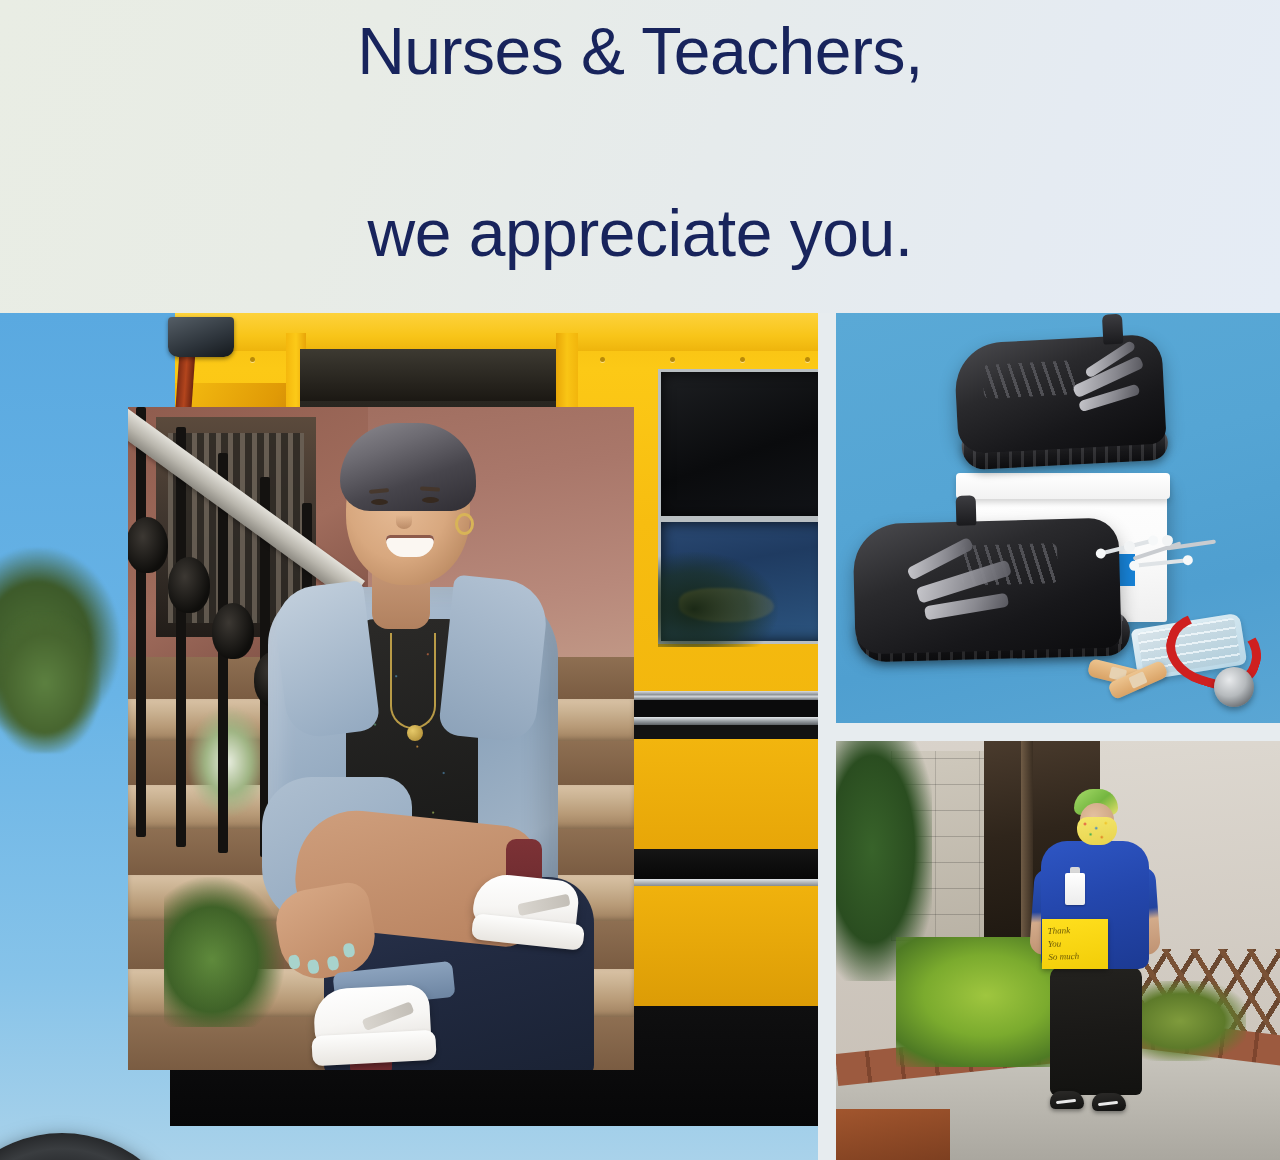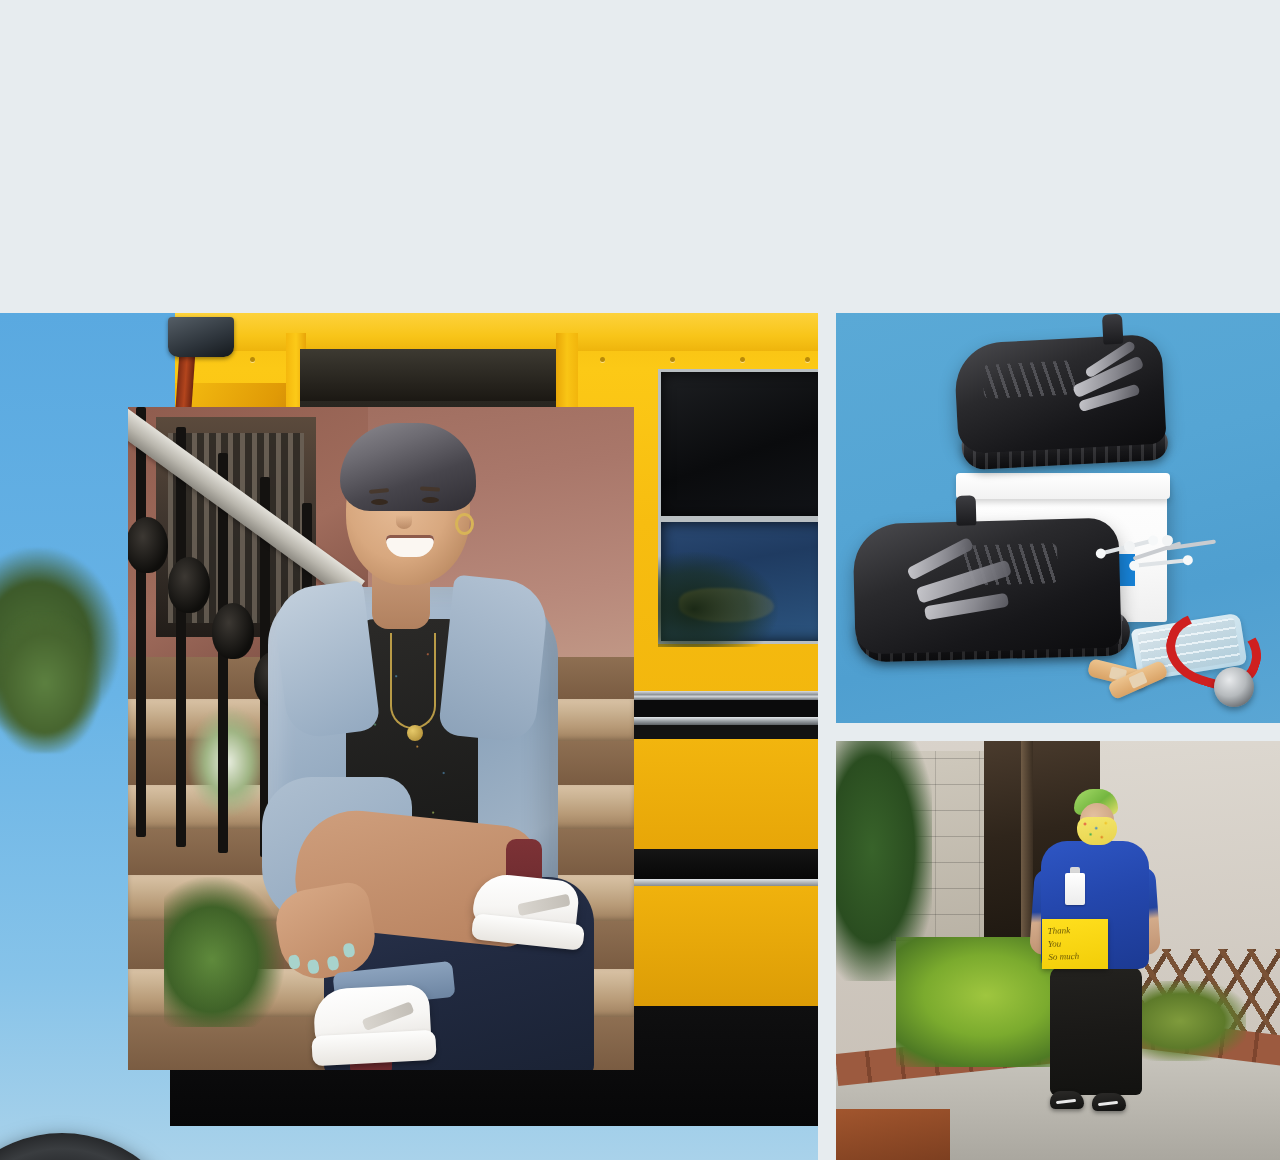--- a/index.html
+++ b/index.html
@@ -629,20 +629,26 @@
     background:#e8e8e8; border-radius:2px; transform:rotate(-6deg);
   }
 
   .sr-only { position:absolute; width:1px; height:1px; overflow:hidden; clip:rect(0 0 0 0); }
 </style>
 </head>
 <body>
 
 <div class="page">
 
+  <header class="hero-header">
+    <h1 class="hero-headline">
+      <span class="hl-line">Nurses &amp; Teachers,</span>
+      <span class="hl-line">we appreciate you.</span>
+    </h1>
+  </header>
 
   <figure class="tile tile-bus">
     <div class="bus-sky"></div>
     <div class="bus-tree"></div>
     <div class="bus-tree2"></div>
 
     <div class="bus-body"></div>
     <div class="bus-roofline"></div>
     <div class="bus-rivet-row">
       <i style="left:0"></i>

